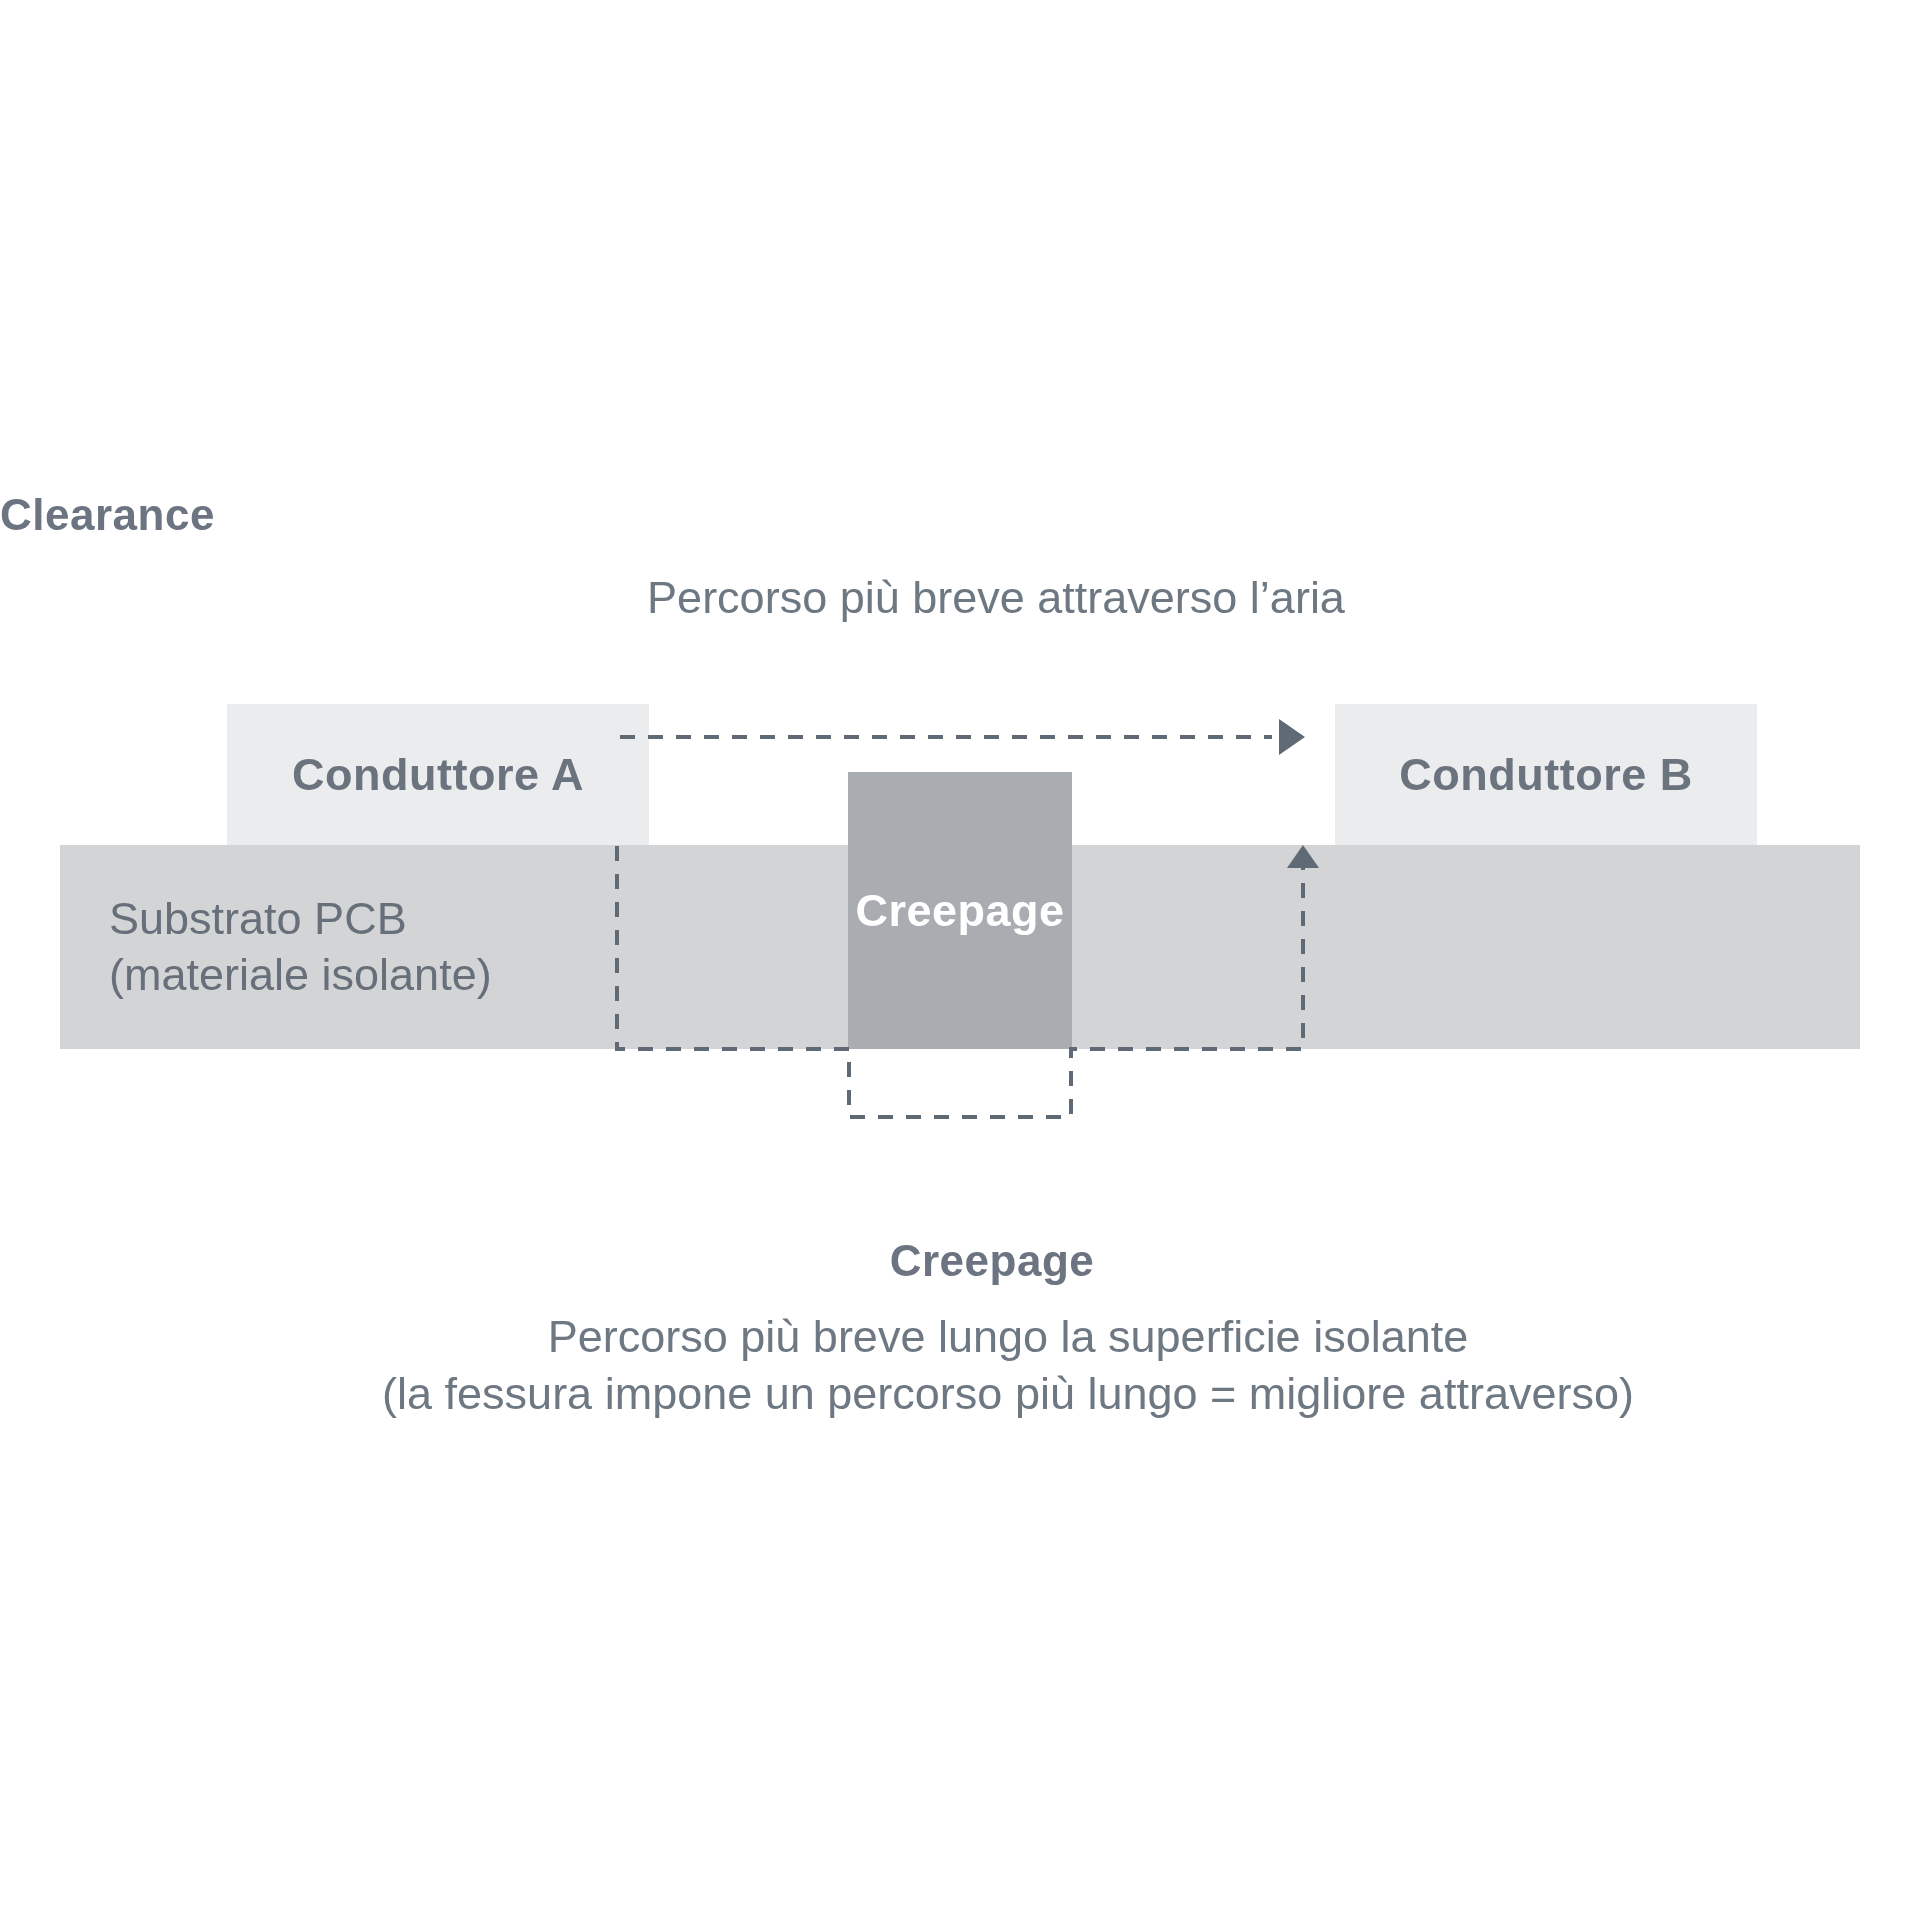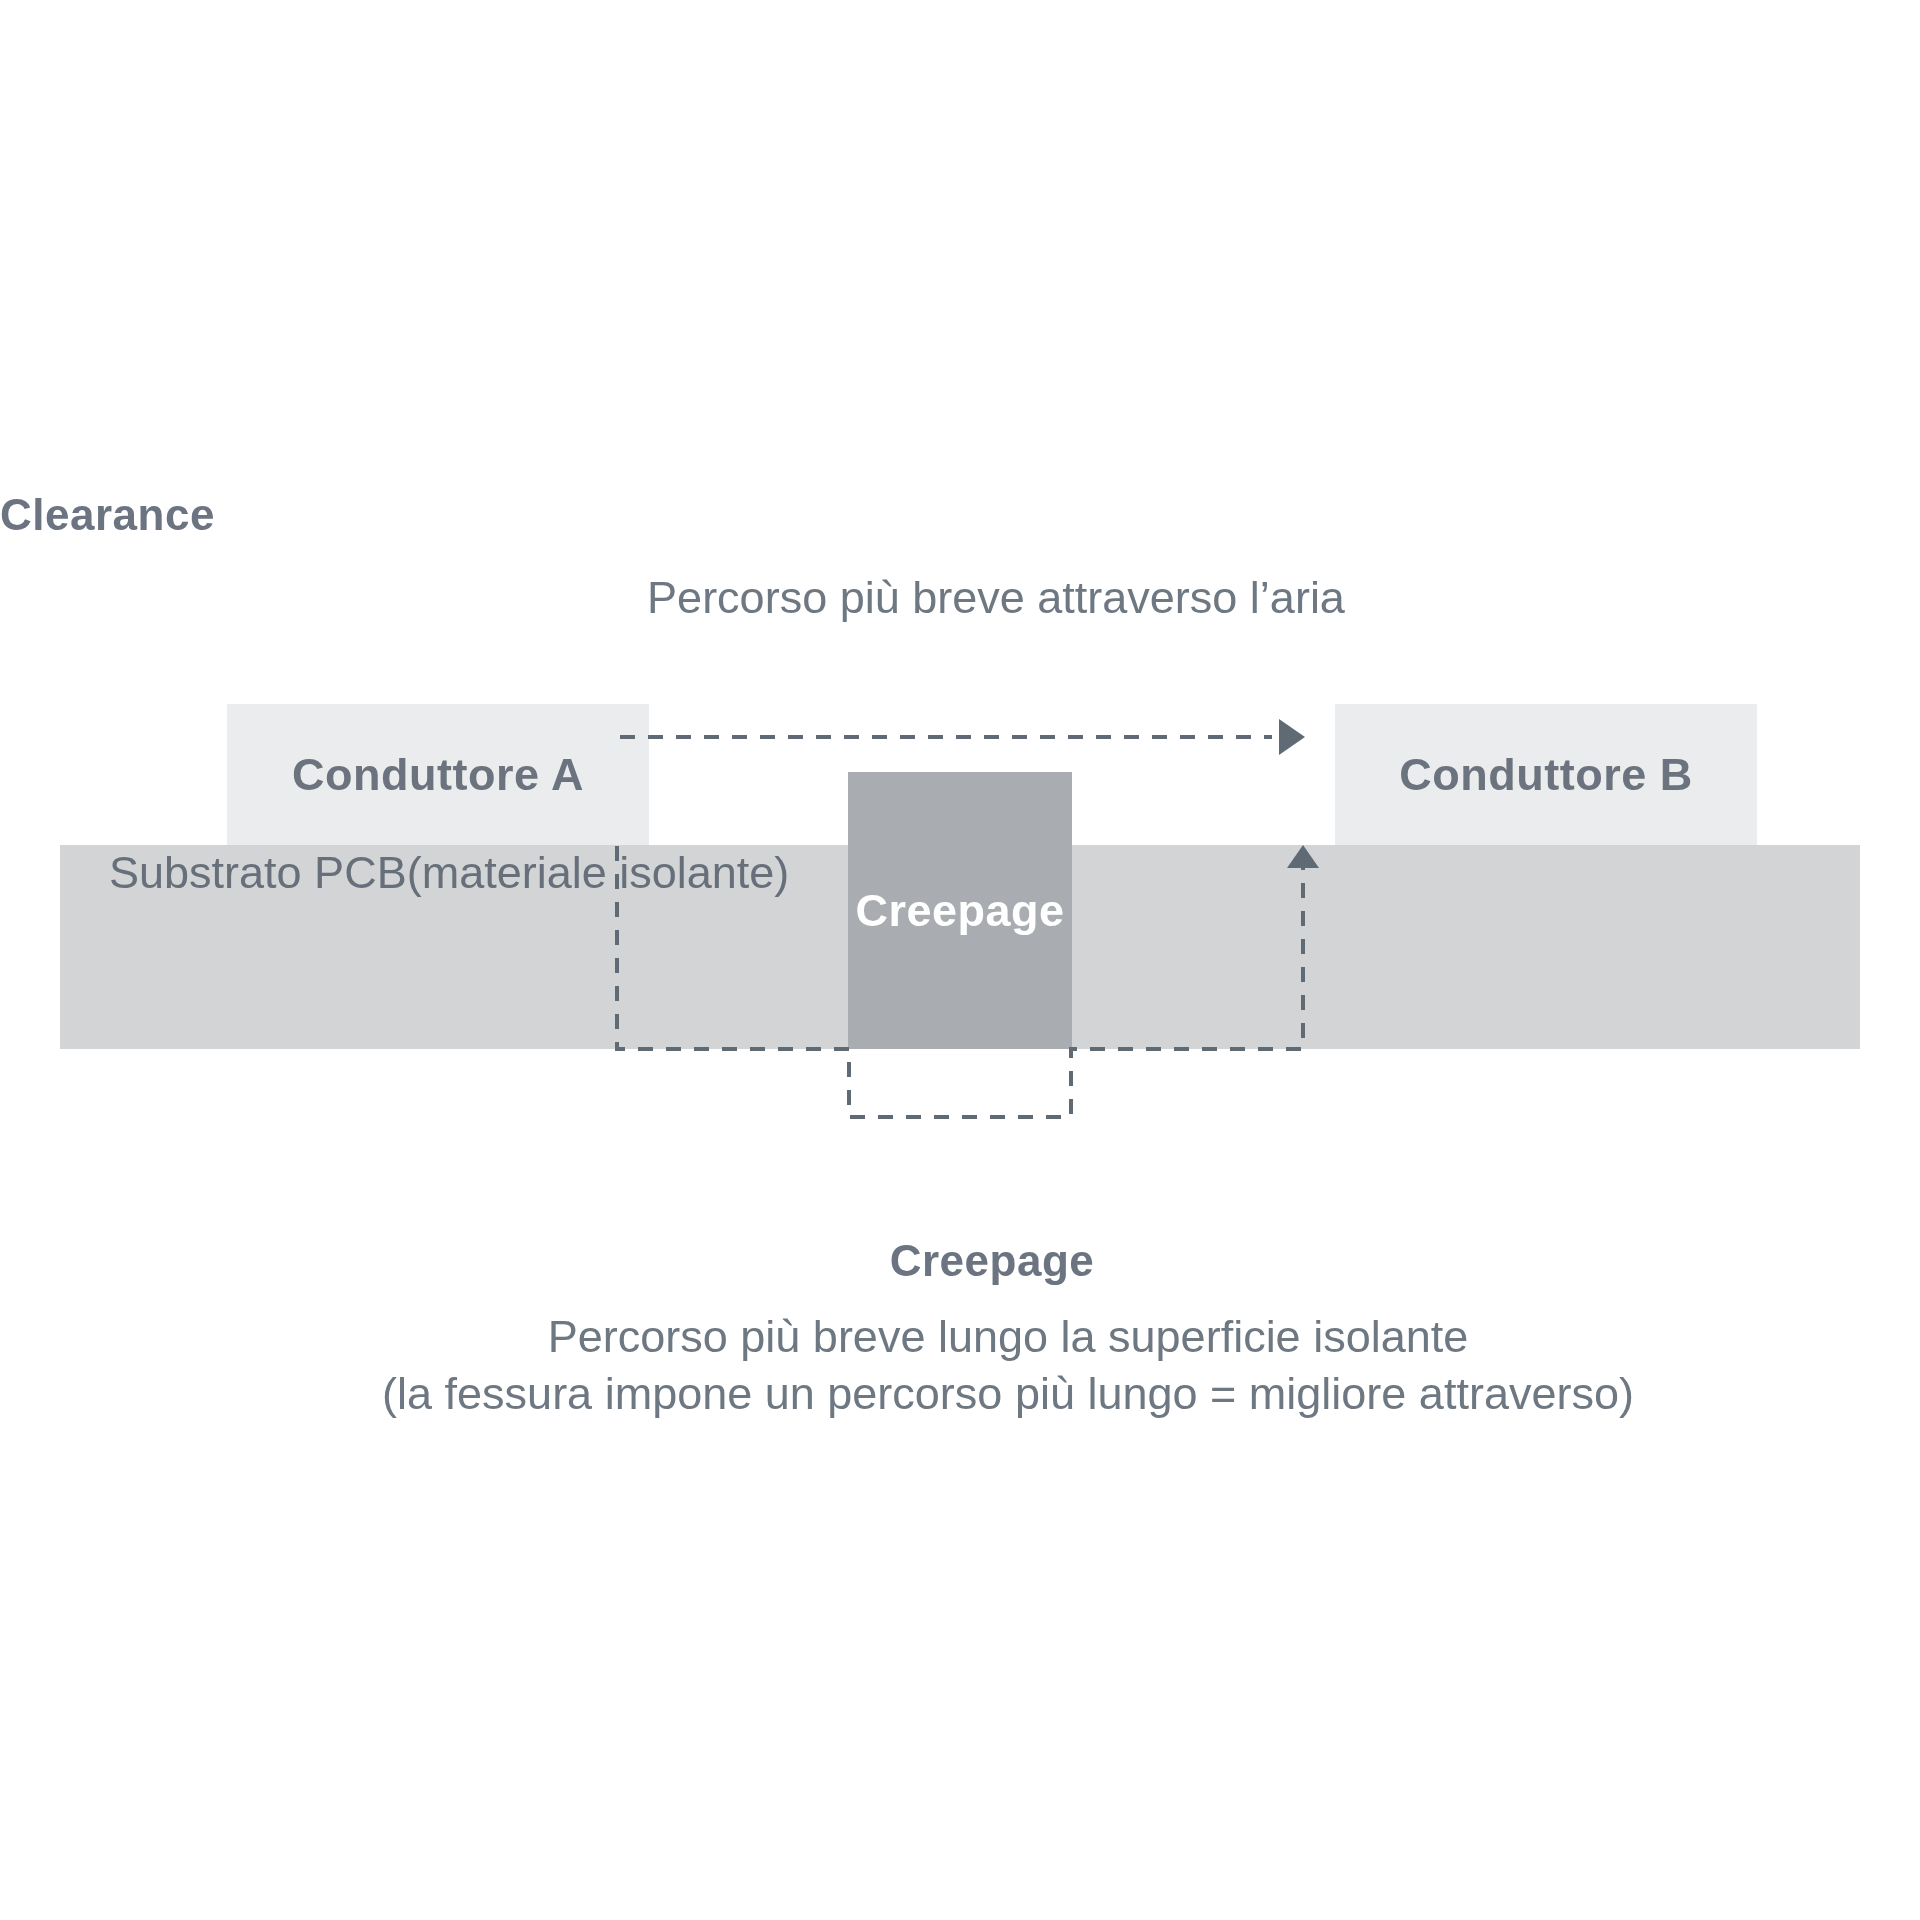--- a/index.html
+++ b/index.html
@@ -57,20 +57,21 @@
   .substrate {
     left: 60px; top: 845px;
     width: 1800px; height: 204px;
     background: #d2d4d6;
     z-index: 1;
   }
   .substrate-label {
     left: 109px; top: 845px;
     height: 204px;
     display: flex;
+    flex-direction: column;
     justify-content: center;
     font-size: 45px;
     line-height: 56px;
     font-weight: 400;
     color: #67707a;
     z-index: 2;
   }
 
   
   .slot {

